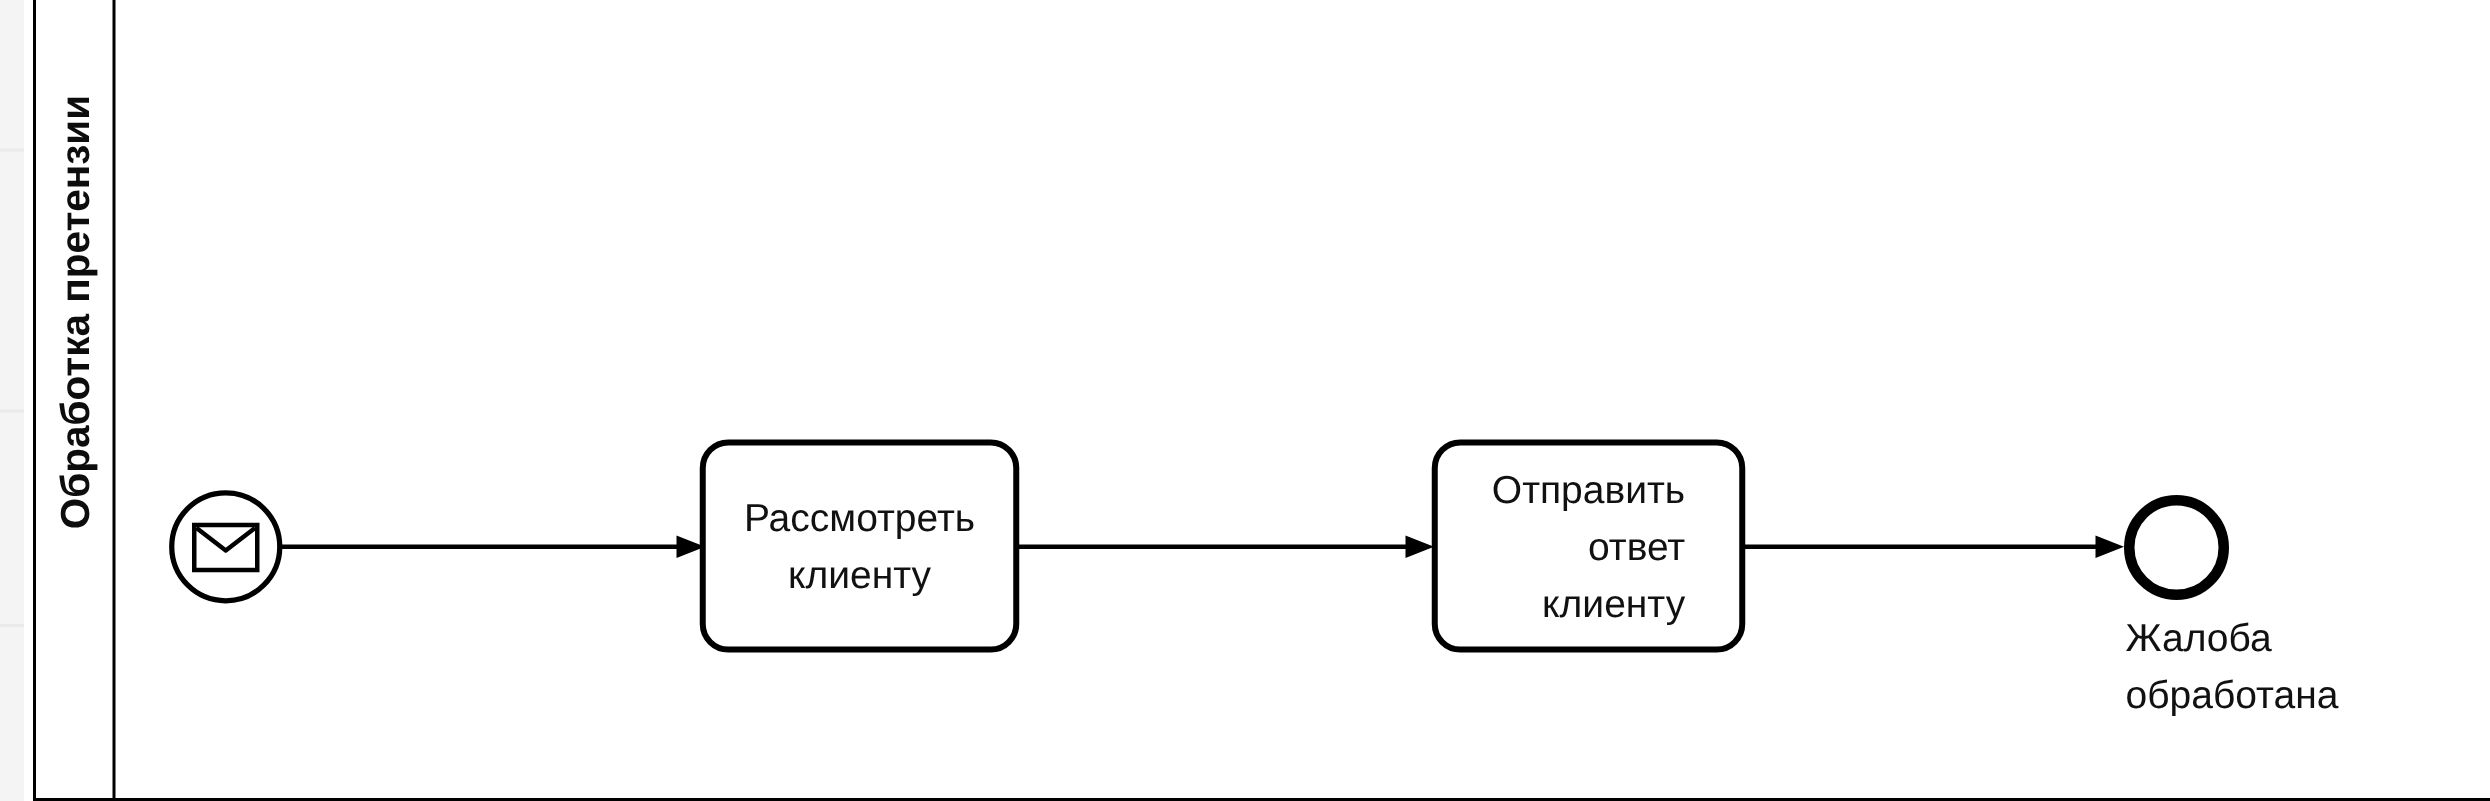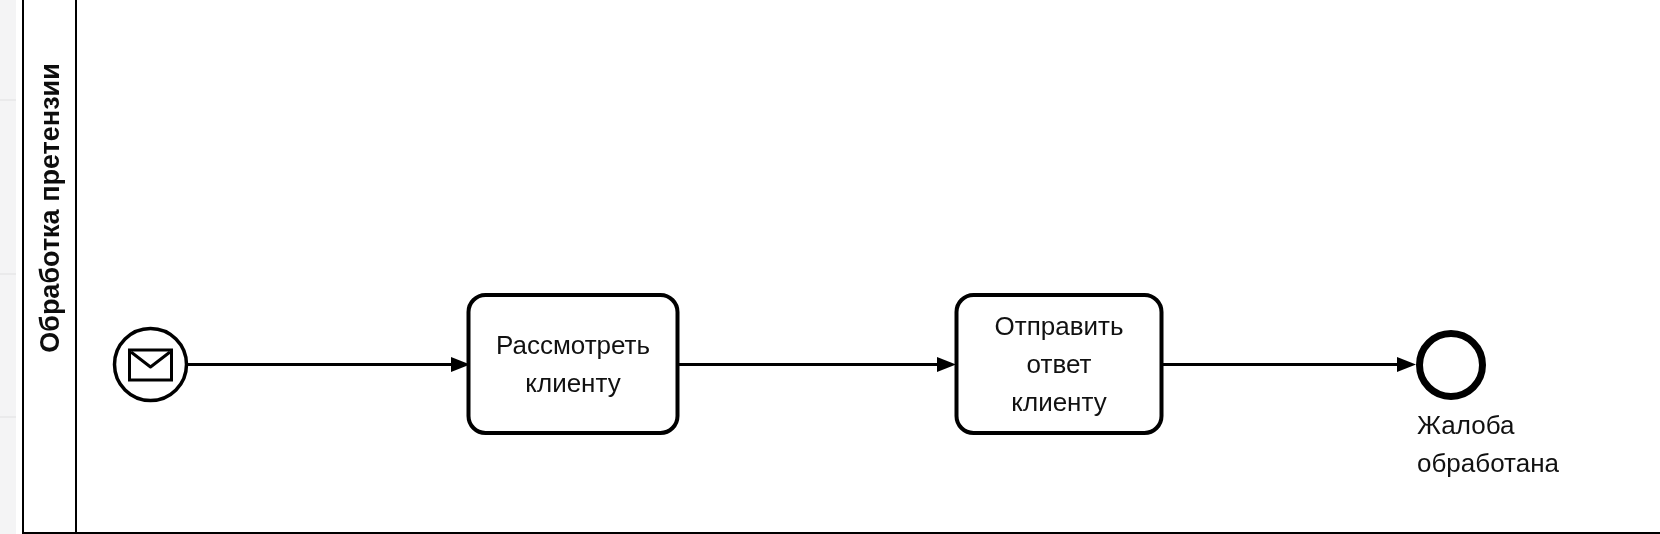--- a/index.html
+++ b/index.html
@@ -56,21 +56,21 @@
   .shape-stroke { stroke: #000; fill: #fff; }
   .node-label {
     position: absolute;
     display: flex; align-items: center; justify-content: center;
     text-align: center;
     font-size: 26px; line-height: 38px;
     white-space: pre-line;
     color: #111;
   }
   .task1-label { left: 468px; top: 295px; width: 210px; height: 138px; }
-  .task2-label { left: 956px; top: 295px; width: 206px; height: 138px; }
+  .task2-label { left: 956px; top: 295px; width: 206px; height: 138px; text-align: right; }
   .end-label {
     position: absolute;
     left: 1417px; top: 406px; width: 250px;
     font-size: 26px; line-height: 38px;
     white-space: pre-line;
     text-align: left;
     color: #111;
   }
 </style>
 </head>

